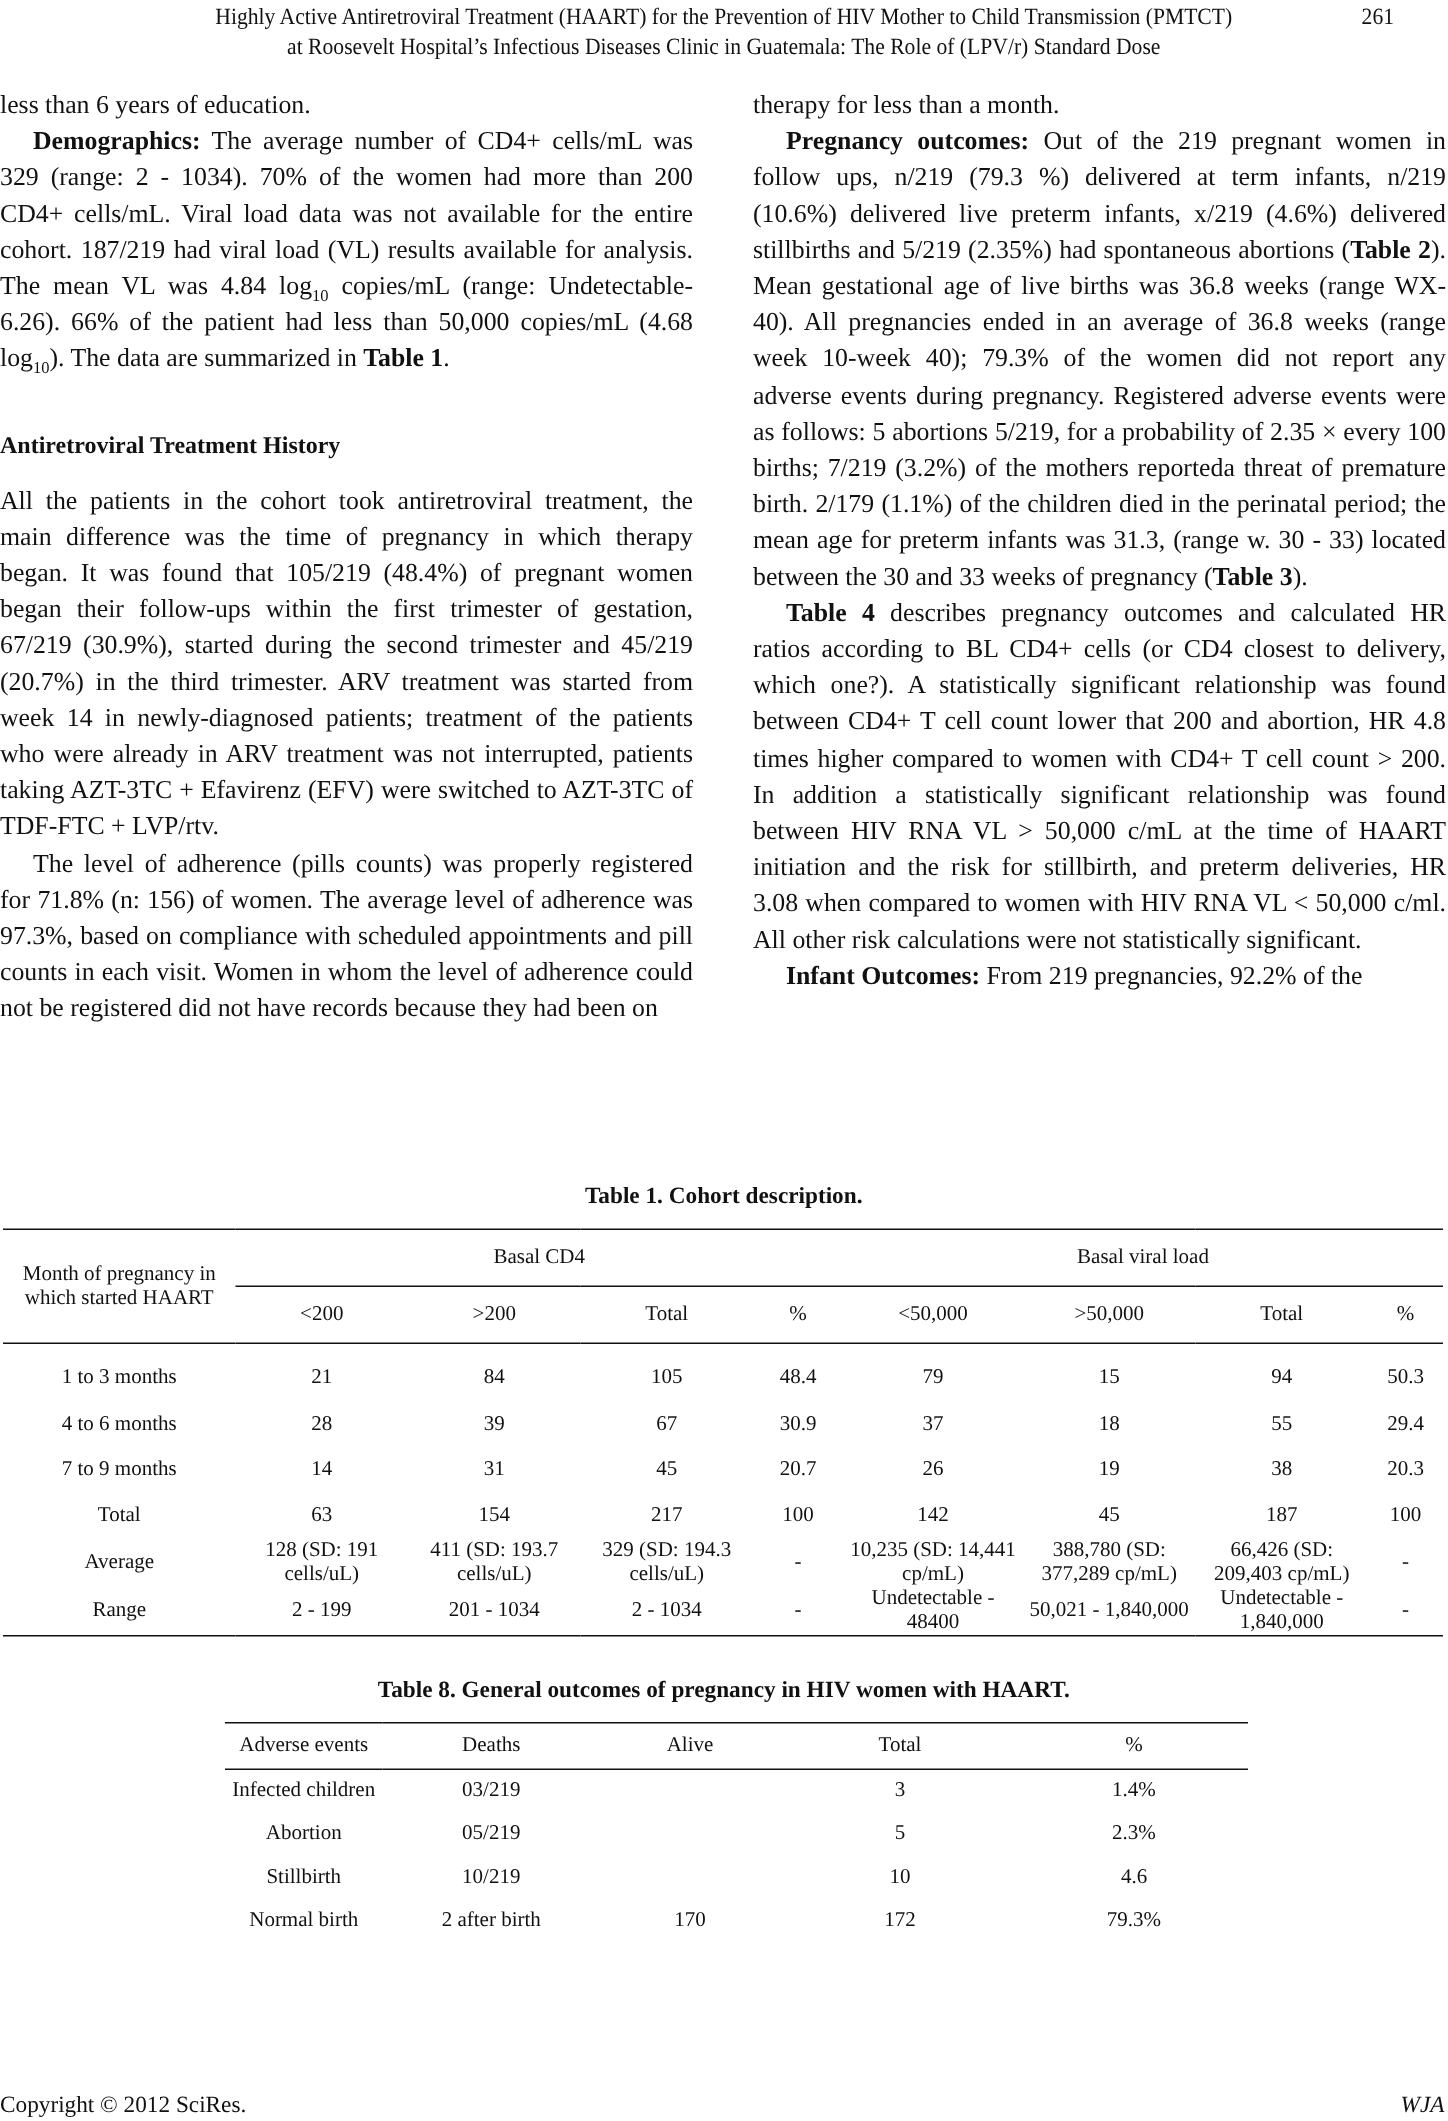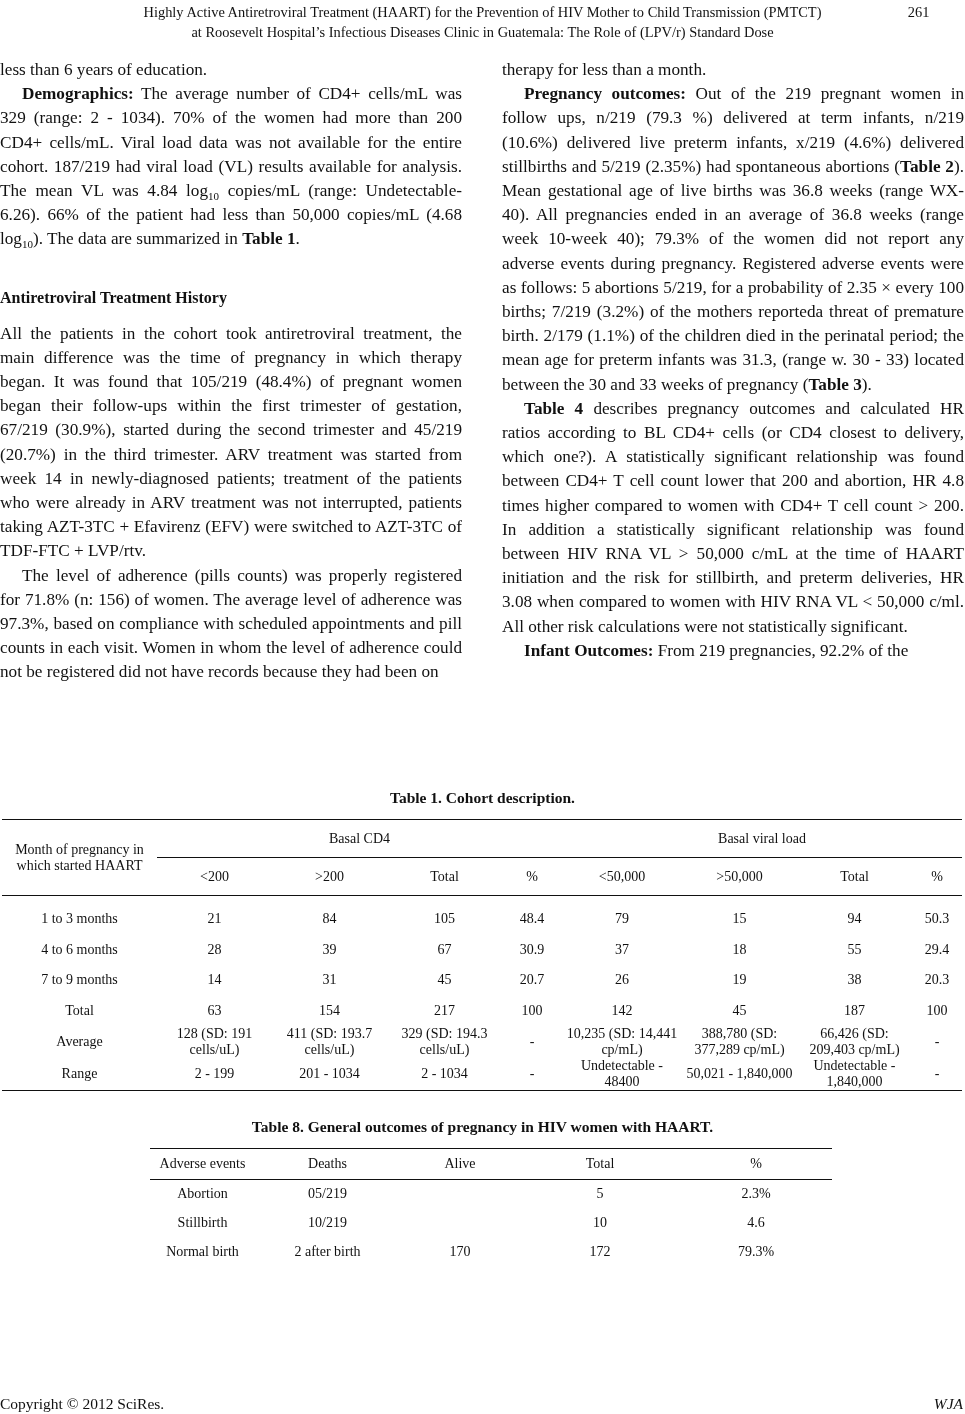--- a/index.html
+++ b/index.html
@@ -183,20 +183,27 @@
   </colgroup>
   <tbody id="t2-body">
       <tr class="h">
         <td>Adverse events</td>
         <td>Deaths</td>
         <td>Alive</td>
         <td>Total</td>
         <td>%</td>
       </tr>
       <tr>
+        <td>Infected children</td>
+        <td>03/219</td>
+        <td></td>
+        <td>3</td>
+        <td>1.4%</td>
+      </tr>
+      <tr>
         <td>Abortion</td>
         <td>05/219</td>
         <td></td>
         <td>5</td>
         <td>2.3%</td>
       </tr>
       <tr>
         <td>Stillbirth</td>
         <td>10/219</td>
         <td></td>

